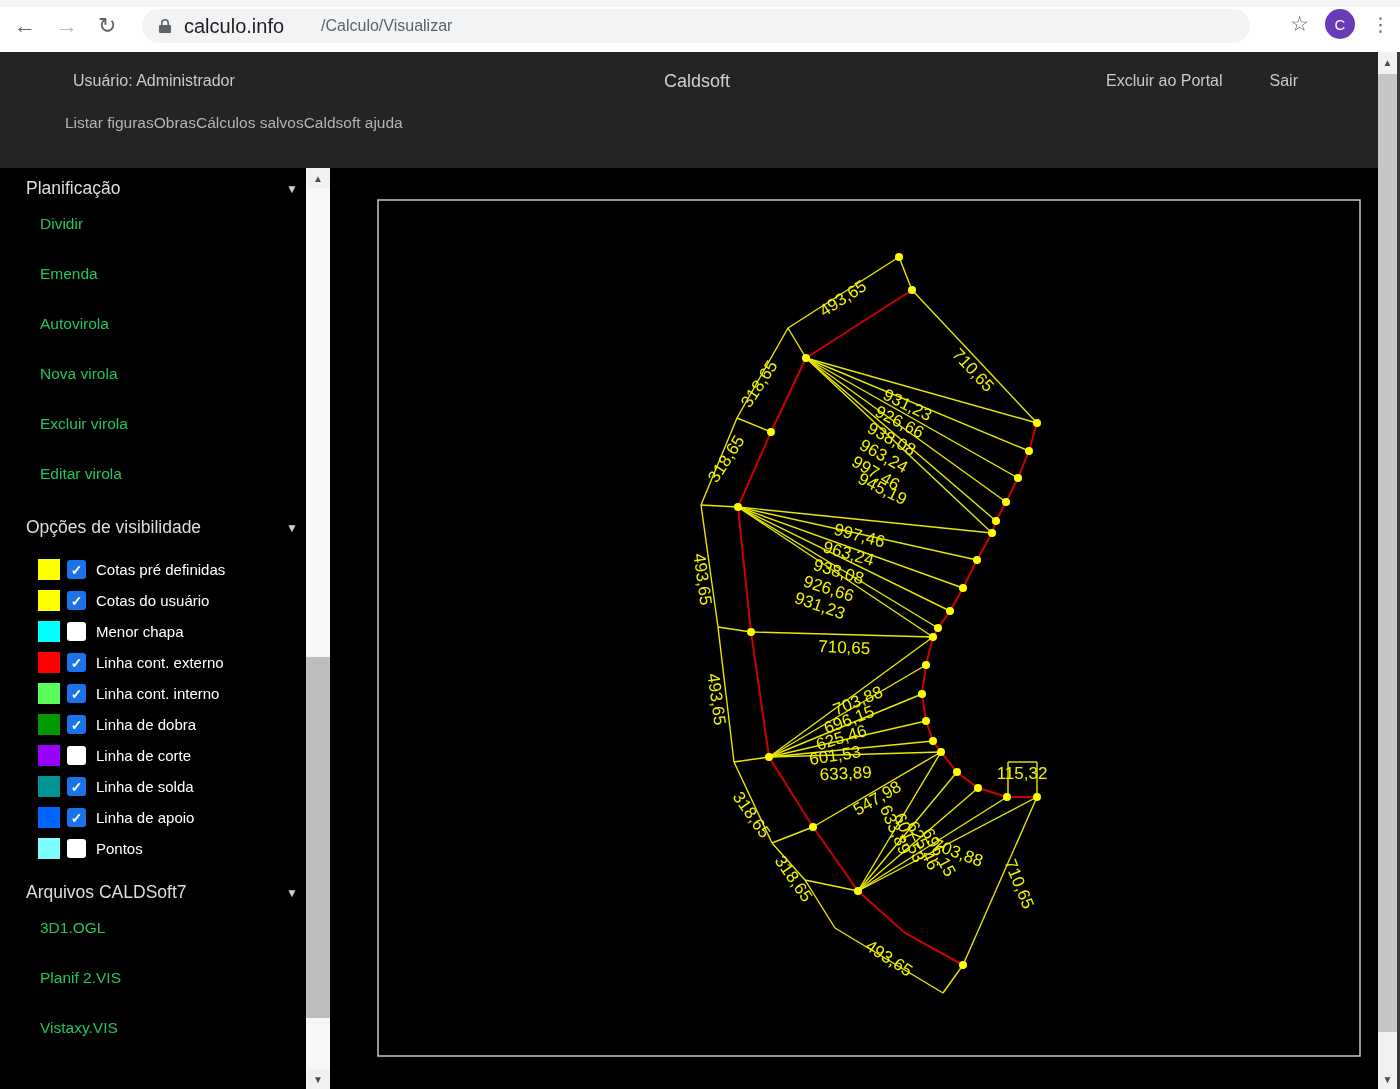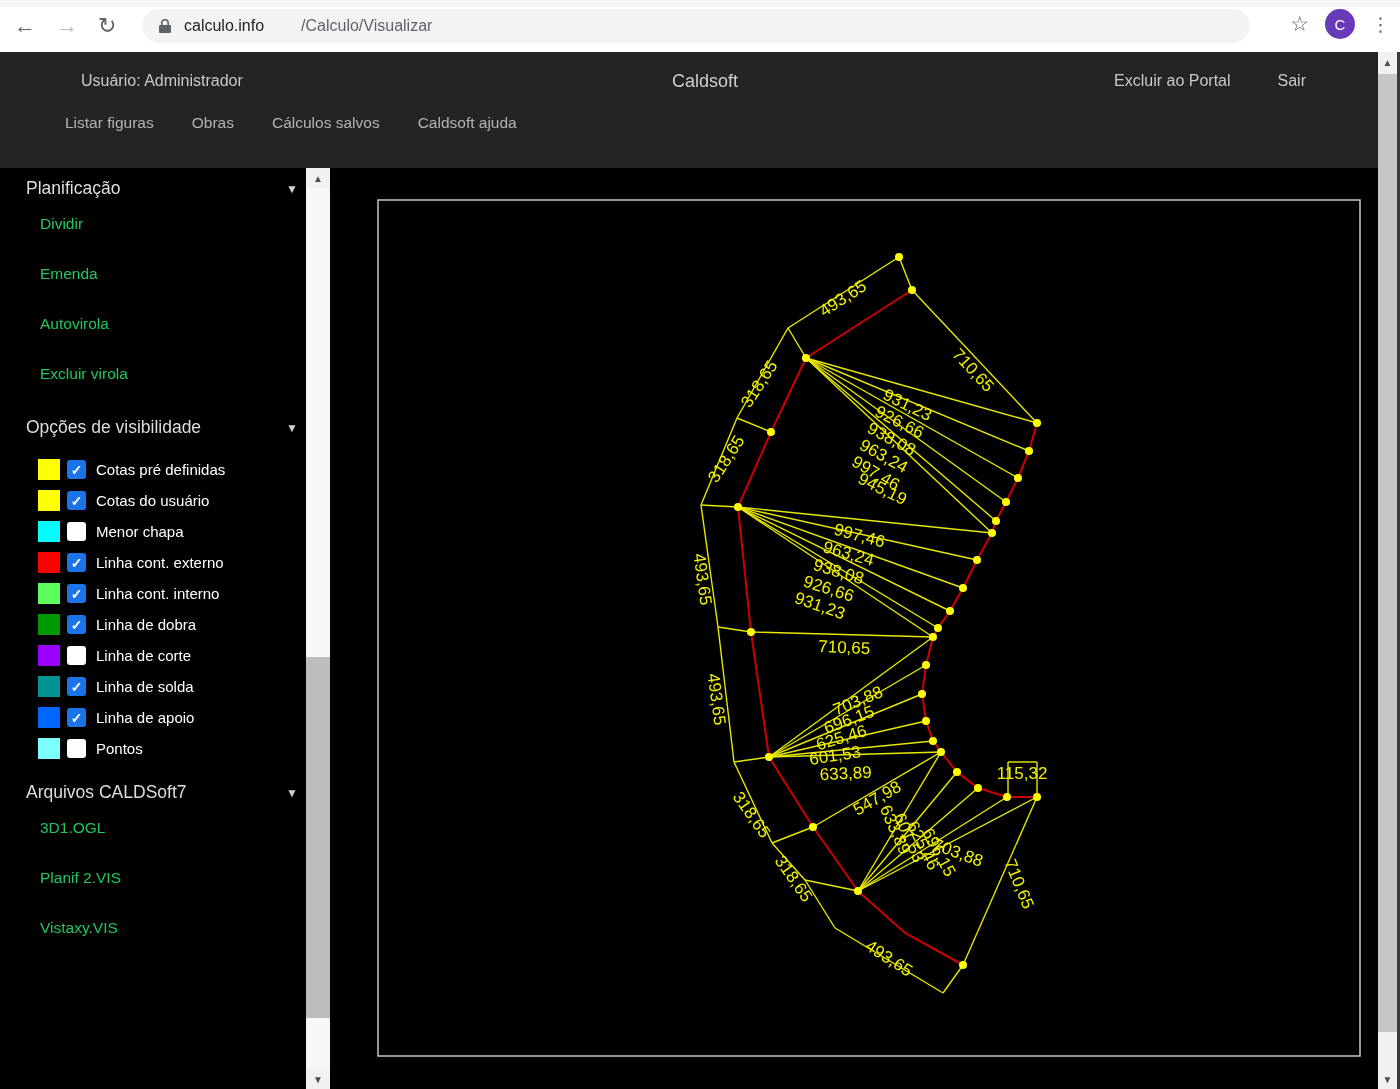--- a/index.html
+++ b/index.html
@@ -8,37 +8,37 @@
 
   
   .chrome{position:absolute;left:0;top:0;width:1400px;height:52px;background:#fff;}
   .chrome-top{position:absolute;left:0;top:0;width:100%;height:7px;background:#f4f5f7;}
   .nav-btns{position:absolute;left:14px;top:9px;display:flex;align-items:center;gap:20px;
     color:#5f6368;font-size:22px;}
   .nav-btns .fwd{color:#b6babf;}
   .nav-btns span{cursor:pointer;line-height:34px;}
   .omnibox{position:absolute;left:142px;top:9px;width:1108px;height:34px;border-radius:17px;
     background:#f1f3f4;display:flex;align-items:center;padding:0 16px;box-sizing:border-box;}
-  .omnibox .host{color:#202124;font-size:16px;}
+  .omnibox .host{color:#202124;font-size:20px;}
   .omnibox .path{color:#5f6368;font-size:16px;margin-left:37px;}
   .lock{margin-right:12px;display:inline-flex;}
   .chrome-right{position:absolute;right:10px;top:9px;display:flex;align-items:center;gap:16px;}
   .star{color:#5f6368;font-size:21px;cursor:pointer;}
   .avatar{width:30px;height:30px;border-radius:50%;background:#673ab7;color:#fff;
     display:flex;align-items:center;justify-content:center;font-size:15px;cursor:pointer;}
   .kebab{color:#5f6368;font-size:19px;letter-spacing:0;cursor:pointer;}
 
   
   .app-header{position:absolute;left:0;top:52px;width:1378px;height:116px;background:#242424;}
-  .hdr-row1{position:absolute;left:16px;top:0;width:100%;height:58px;display:flex;align-items:center;}
+  .hdr-row1{position:absolute;left:8px;top:0;width:100%;height:58px;display:flex;align-items:center;}
   .user-label{margin-left:65px;color:#c9c9c9;font-size:16px;}
   .app-title{position:absolute;left:50%;transform:translateX(-50%);color:#cfcfcf;font-size:18px;}
   .hdr-links{position:absolute;right:88px;display:flex;gap:47px;}
   .hdr-links span{color:#c9c9c9;font-size:16px;cursor:pointer;}
-  .hdr-row2{position:absolute;left:65px;top:62px;display:flex;gap:38px;}
+  .hdr-row2{position:absolute;left:65px;top:62px;display:flex;}
   .hdr-row2 span{color:#b3b3b3;font-size:15.5px;cursor:pointer;}
 
   
   .sidebar{position:absolute;left:0;top:168px;width:306px;bottom:0;background:#000;
     box-sizing:border-box;padding:10px 0 0 14px;overflow:hidden;}
   .sec-title{display:flex;justify-content:space-between;align-items:center;width:272px;
     color:#dedede;font-size:17.5px;margin-left:12px;}
   .sec-title .caret{color:#cfcfcf;font-size:12px;cursor:pointer;}
   .side-links{padding-left:26px;}
   .side-links div{height:50px;line-height:50px;color:#22c55e;font-size:15.5px;cursor:pointer;}
@@ -114,21 +114,23 @@
 
   <div class="sidebar">
     <div class="sec-title">
       <span>Planificação</span>
       <span class="caret">▼</span>
     </div>
     <div class="side-links" id="plan-links">
         <div>Dividir</div>
         <div>Emenda</div>
         <div>Autovirola</div>
+        <div>Nova virola</div>
         <div>Excluir virola</div>
+        <div>Editar virola</div>
       </div>
 
     <div class="sec-title gap-top">
       <span>Opções de visibilidade</span>
       <span class="caret">▼</span>
     </div>
     <div class="vis-list" id="vis-list">
         <div class="vis-row">
           <span class="swatch" style="background: rgb(255, 255, 0);"></span>
           <span class="cbx on">✓</span>

